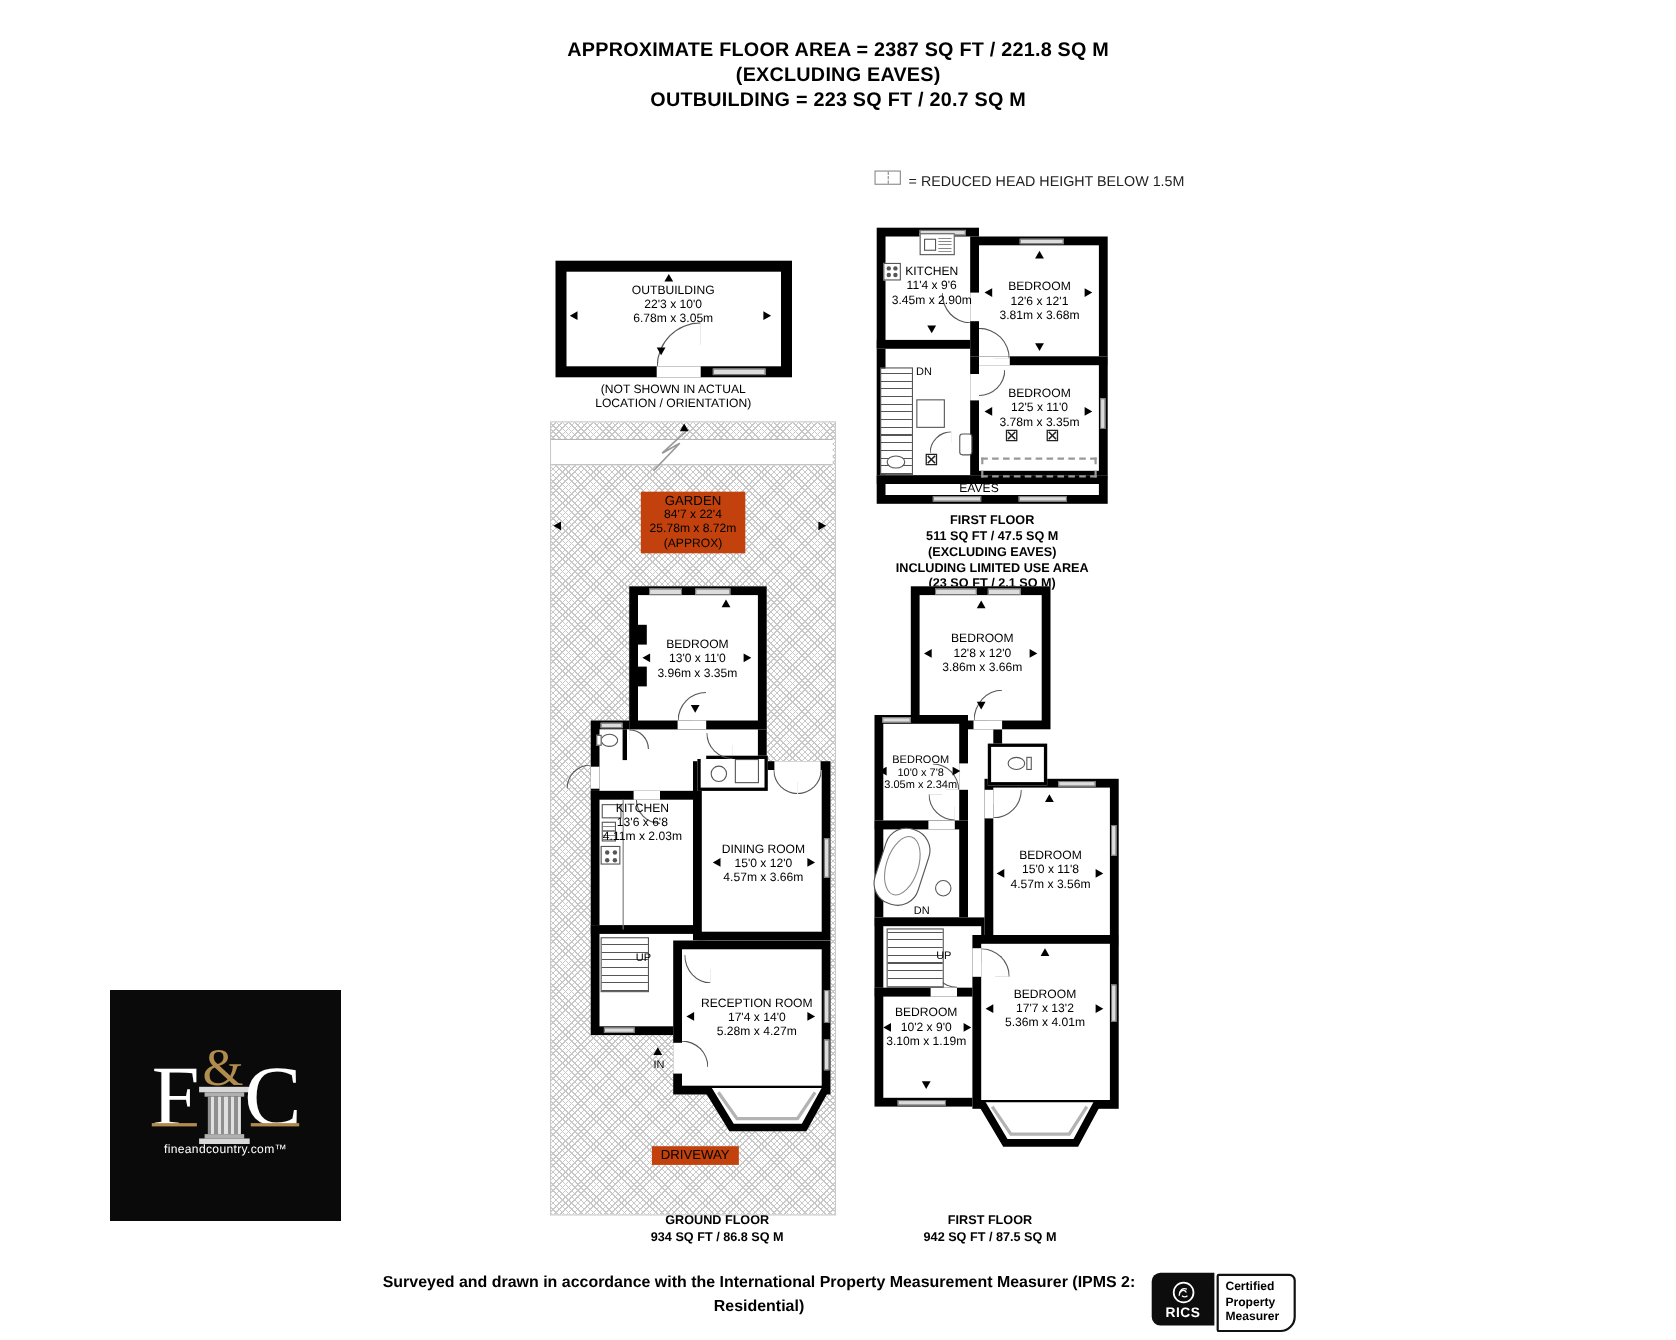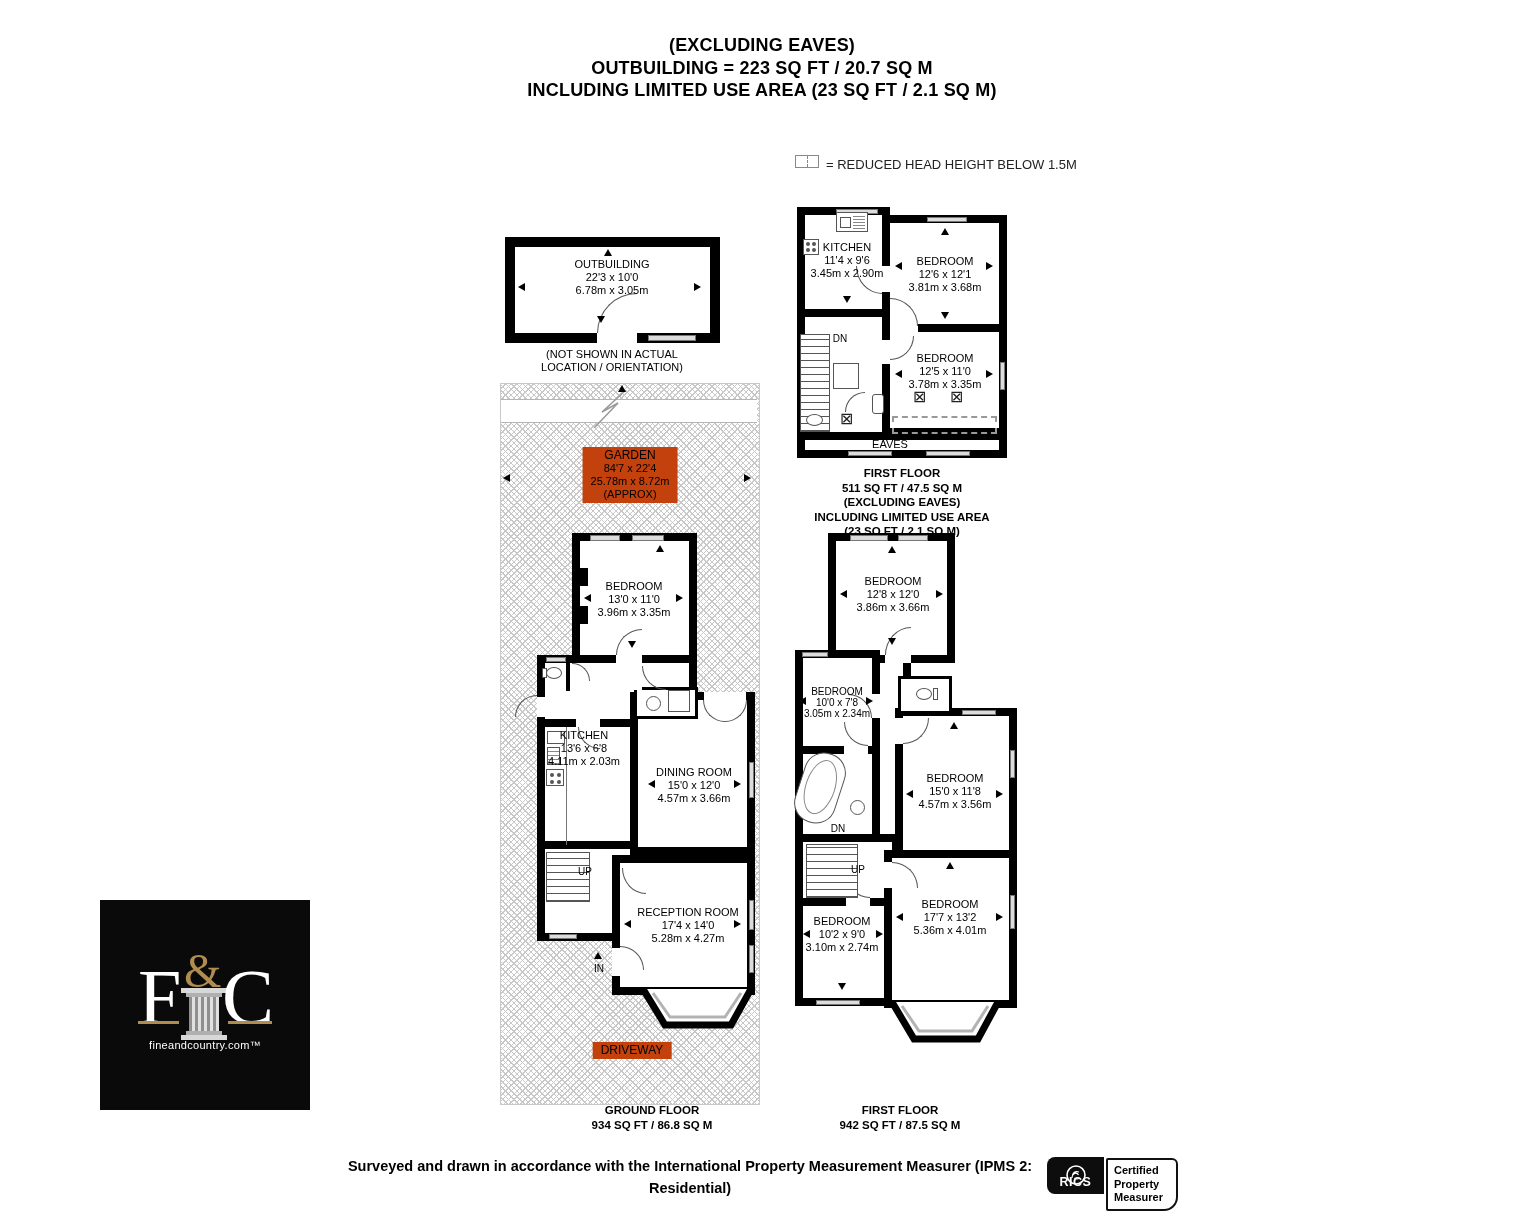--- a/index.html
+++ b/index.html
@@ -43,37 +43,37 @@
                     font-size:78px;line-height:78px;font-weight:normal;}
   .logo .amp{position:absolute;color:#b08c4e;font-family:"Liberation Serif",serif;
              font-size:48px;line-height:48px;}
   .logo .goldline{position:absolute;height:3px;background:#b08c4e;}
   .logo .site{position:absolute;left:0;right:0;top:139px;text-align:center;
               color:#fff;font-size:11px;letter-spacing:.3px;}
   .col{position:absolute;left:81px;top:88px;width:46px;height:52px;}
   .col div{position:absolute;}
   .footer-text{position:absolute;left:170px;top:1155px;width:1040px;text-align:center;
                font-weight:bold;font-size:14.5px;line-height:22px;}
-  .ricsbox{position:absolute;left:1047px;top:1157px;width:57px;height:37px;background:#0d0d0d;
+  .ricsbox{position:absolute;left:1047px;top:1157px;width:57px;height:48px;background:#0d0d0d;
            border-radius:8px 0 0 8px;}
   .ricslbl{position:absolute;left:0;right:0;bottom:5px;text-align:center;color:#fff;
            font-weight:bold;font-size:12.5px;letter-spacing:.5px;}
   .certbox{position:absolute;left:1106px;top:1158px;width:72px;height:53px;background:#fff;
            border:2px solid #111;border-radius:2px 6px 14px 2px;box-sizing:border-box;
            font-weight:bold;font-size:11px;line-height:13.5px;padding:4px 0 0 6px;}
 </style>
 </head>
 <body>
 
 <div class="canvas">
 
   <div class="header">
+    <div>APPROXIMATE FLOOR AREA = 2387 SQ FT / 221.8 SQ M</div>
     <div>(EXCLUDING EAVES)</div>
     <div>OUTBUILDING = 223 SQ FT / 20.7 SQ M</div>
-    <div>INCLUDING LIMITED USE AREA (23 SQ FT / 2.1 SQ M)</div>
   </div>
 
   <div class="legendbox">
       <div class="div"></div>
     </div>
   <div class="legendtxt">= REDUCED HEAD HEIGHT BELOW 1.5M</div>
 
   <div class="room" style="left:505px;top:237px;width:215px;height:106px;border-width:10px;"></div>
   <div class="gap" style="left:597px;top:333px;width:40px;height:10px;"></div>
   <div class="arc" style="left:597px;top:293px;width:40px;height:40px;border-top:1.5px solid #555;border-left:1.5px solid #555;border-top-left-radius:100%;"></div>
@@ -336,21 +336,21 @@
     <div>3.05m x 2.34m</div>
   </div>
   <div class="lbl" style="left:955px;top:772px;">
     <div>BEDROOM</div>
     <div>15'0 x 11'8</div>
     <div>4.57m x 3.56m</div>
   </div>
   <div class="lbl" style="left:842px;top:915px;">
     <div>BEDROOM</div>
     <div>10'2 x 9'0</div>
-    <div>3.10m x 2.74m</div>
+    <div>3.10m x 1.19m</div>
   </div>
   <div class="lbl" style="left:950px;top:898px;">
     <div>BEDROOM</div>
     <div>17'7 x 13'2</div>
     <div>5.36m x 4.01m</div>
   </div>
   <div class="lbl smlbl" style="left:838px;top:823px;">DN</div>
   <div class="lbl smlbl" style="left:858px;top:864px;">UP</div>
   <div class="cap" style="left:900px;top:1103px;">
     <div>FIRST FLOOR</div>

